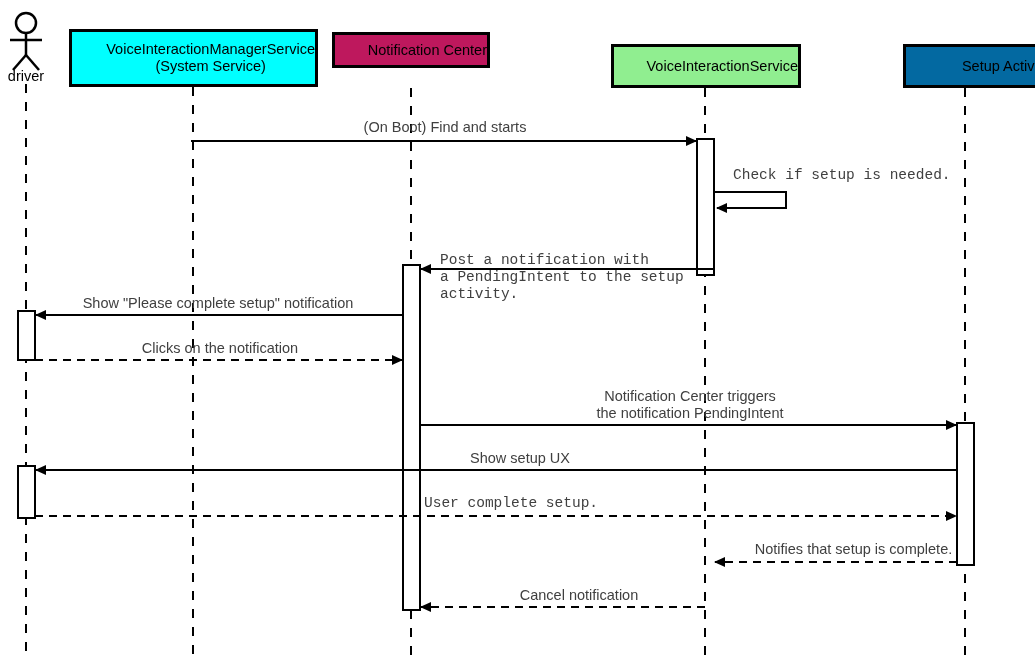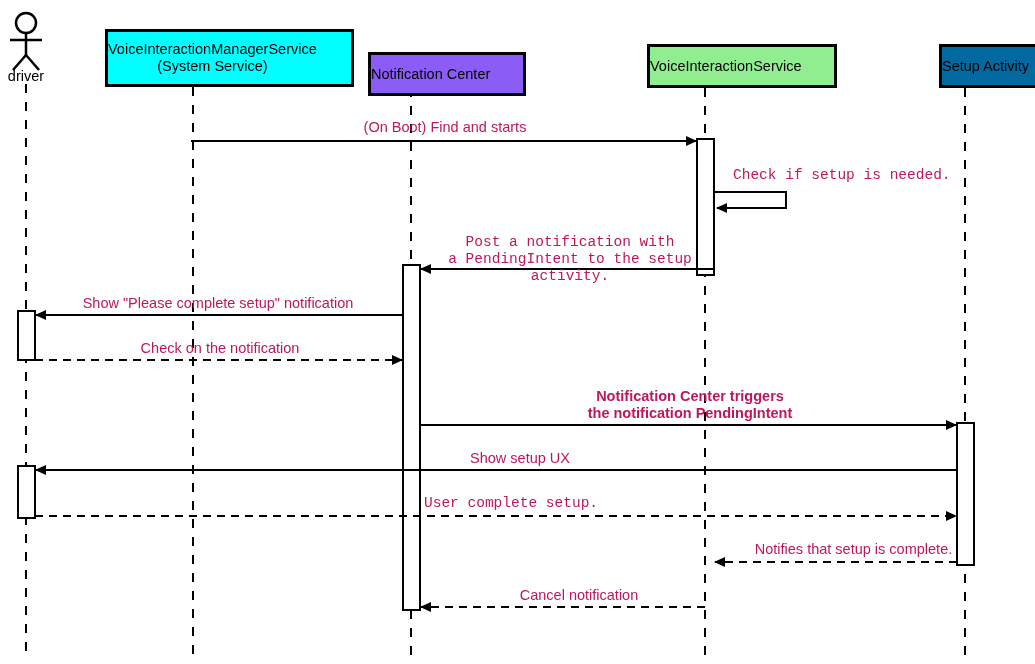--- a/index.html
+++ b/index.html
@@ -24,39 +24,38 @@
     top: 0;
     width: 1035px;
     height: 664px;
   }
   .lifeline-box {
     position: absolute;
     box-sizing: border-box;
     border: 3px solid #000000;
     display: flex;
     align-items: center;
-    justify-content: flex-start;
+    justify-content: flex-end;
     text-align: center;
     font-size: 14.5px;
     line-height: 17px;
     white-space: pre-line;
-    margin-left: 36px;
   }
   .actor-label {
     position: absolute;
     text-align: center;
     font-size: 14.5px;
     line-height: 16px;
   }
   .msg-label {
     position: absolute;
     font-size: 14.5px;
     line-height: 17px;
     white-space: pre-line;
-    color: #be185d;
+    color: #404040;
   }
   .msg-label.center { text-align: center; }
   .msg-label.left { text-align: left; font-family: Liberation Mono, monospace; }
 </style>
 </head>
 <body>
 
 <div id="diagram-root">
 
   <svg class="layer" id="svg-layer" viewBox="0 0 1035 664">
@@ -97,32 +96,32 @@
         <line x1="35" y1="516" x2="956" y2="516" stroke="#000000" stroke-width="2" marker-end="url(#arrow-solid)" stroke-dasharray="8 6"></line>
         <line x1="957" y1="562" x2="715" y2="562" stroke="#000000" stroke-width="2" marker-end="url(#arrow-solid)" stroke-dasharray="8 6"></line>
         <line x1="705" y1="607" x2="421" y2="607" stroke="#000000" stroke-width="2" marker-end="url(#arrow-solid)" stroke-dasharray="8 6"></line>
       </g>
   </svg>
 
   <div id="boxes-layer">
       <div class="actor-label" style="left: -24px; top: 68px; width: 100px;">driver</div>
       <div class="lifeline-box" style="left: 69px; top: 29px; width: 249px; height: 58px; background: rgb(0, 255, 255);"><span>VoiceInteractionManagerService
 (System Service)</span></div>
-      <div class="lifeline-box" style="left: 332px; top: 52px; width: 158px; height: 44px; background: #8b5cf6;"><span>Notification Center</span></div>
+      <div class="lifeline-box" style="left: 332px; top: 32px; width: 158px; height: 36px; background: #be185d;"><span>Notification Center</span></div>
       <div class="lifeline-box" style="left: 611px; top: 44px; width: 190px; height: 44px; background: rgb(144, 238, 144);"><span>VoiceInteractionService</span></div>
       <div class="lifeline-box" style="left: 903px; top: 44px; width: 149px; height: 44px; background: #0369a1;"><span>Setup Activity</span></div>
     </div>
   <div id="labels-layer">
       <div class="msg-label center" style="left: 325px; top: 119px; width: 240px;">(On Boot) Find and starts</div>
       <div class="msg-label left" style="left: 733px; top: 167px; width: 250px;">Check if setup is needed.</div>
-      <div class="msg-label left" style="left: 440px; top: 234px; width: 260px; text-align: center;">Post a notification with
+      <div class="msg-label left" style="left: 440px; top: 252px; width: 260px;">Post a notification with
 a PendingIntent to the setup activity.</div>
       <div class="msg-label center" style="left: 63px; top: 295px; width: 310px;">Show "Please complete setup" notification</div>
-      <div class="msg-label center" style="left: 90px; top: 340px; width: 260px;">Check on the notification</div>
-      <div class="msg-label center" style="left: 560px; top: 388px; width: 260px; font-weight: bold;">Notification Center triggers
+      <div class="msg-label center" style="left: 90px; top: 340px; width: 260px;">Clicks on the notification</div>
+      <div class="msg-label center" style="left: 560px; top: 388px; width: 260px;">Notification Center triggers
 the notification PendingIntent</div>
       <div class="msg-label center" style="left: 390px; top: 450px; width: 260px;">Show setup UX</div>
       <div class="msg-label left" style="left: 424px; top: 495px; width: 260px;">User complete setup.</div>
       <div class="msg-label center" style="left: 746px; top: 541px; width: 215px;">Notifies that setup is complete.</div>
       <div class="msg-label center" style="left: 454px; top: 587px; width: 250px;">Cancel notification</div>
     </div>
 
 </div>
 
 </body></html>

